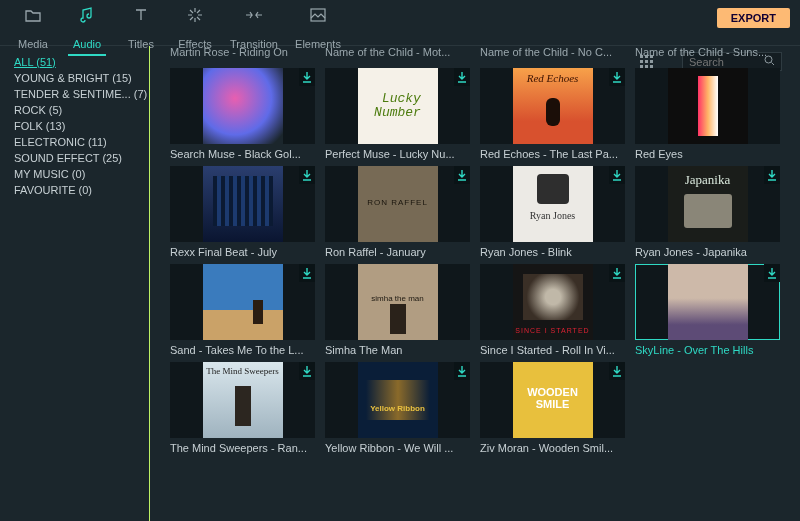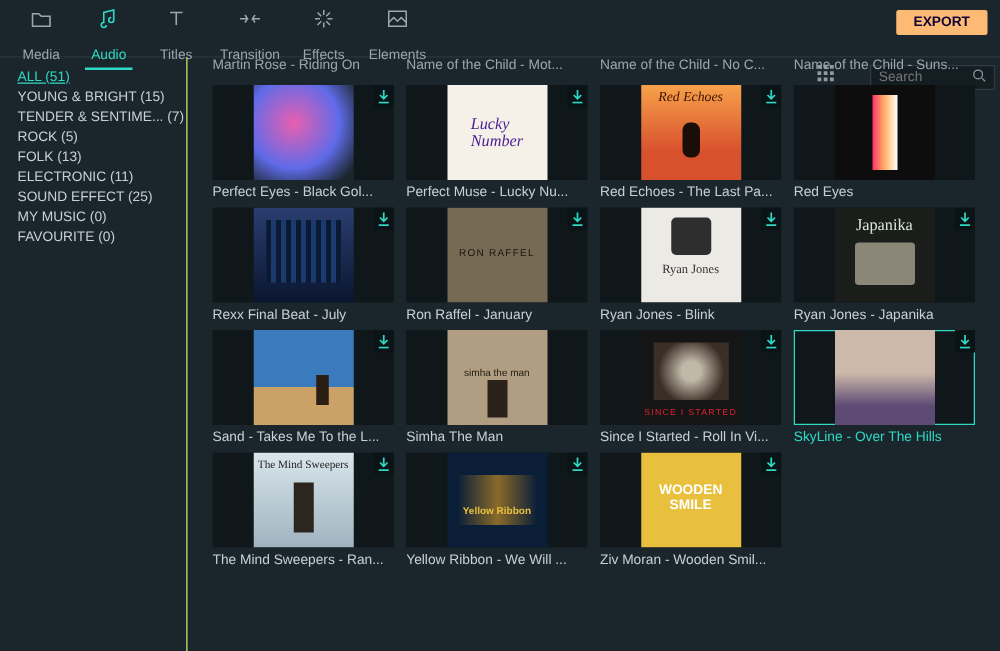--- a/index.html
+++ b/index.html
@@ -48,24 +48,24 @@
     border:none;
     padding:4px 14px;
     font-size:11px;
     font-weight:bold;
     cursor:pointer;
     border-radius:2px;
   }
   
   .subbar {
     position:absolute;
-    right:4px;
+    right:18px;
     top:52px;
     display:flex;
-    align-items:flex-start;
+    align-items:flex-end;
     gap:26px;
   }
   .view-grid {
     width:16px; height:16px;
     display:grid;
     grid-template-columns:repeat(3,3px);
     grid-template-rows:repeat(3,3px);
     gap:2px;
     cursor:pointer;
   }
@@ -167,21 +167,21 @@
     font-size:11px;
     color:#9aa7ad;
     white-space:nowrap;
     overflow:hidden;
     text-overflow:ellipsis;
   }
   
   .art { width:80px; height:76px; position:relative; }
   .a0{background:radial-gradient(circle at 40% 40%,#e85fb0,#5f6be8 55%,#1b262c 90%);}
   .a1{background:#f5f1e8;display:flex;align-items:center;justify-content:center;}
-  .a1 span{font-family:Liberation Serif, serif;color:#4c1d95;font-size:13px;line-height:14px;text-align:left;font-style:italic;}
+  .a1 span{font-family:Liberation Mono, monospace;color:#4d7c0f;font-size:13px;line-height:14px;text-align:right;font-style:italic;}
   .a2{background:linear-gradient(#f7a14a,#d8512e 70%);}
   .a2::before{content:"Red Echoes";position:absolute;top:4px;left:0;right:0;text-align:center;font-family:cursive;color:#3a1200;font-size:11px;font-style:italic;}
   .a2::after{content:"";position:absolute;left:33px;top:30px;width:14px;height:28px;background:#1b0e08;border-radius:6px;}
   .a3{background:#0d0d0d;}
   .a3::after{content:"";position:absolute;left:30px;top:8px;width:20px;height:60px;background:linear-gradient(90deg,#ff3366,#ffb566,#fff);}
   .a4{background:linear-gradient(#2a3e6f,#0a1530);}
   .a4::after{content:"";position:absolute;left:10px;right:10px;top:10px;bottom:16px;background:repeating-linear-gradient(90deg,#0b1a33 0 4px,#1c3a6f 4px 8px);}
   .a5{background:#776a55;}
   .a5::before{content:"RON RAFFEL";position:absolute;left:0;right:0;top:32px;text-align:center;font-size:8px;letter-spacing:1px;color:#1a150d;}
   .a6{background:#eceae5;}
@@ -229,35 +229,35 @@
     <div class="lbl">Audio</div>
   </div>
   <div class="tab">
     <div class="icon">
       <svg width="14" height="14" viewBox="0 0 14 14">
           <path fill="none" stroke="#9aa7ad" stroke-width="1.3" d="M2 2h10M7 2v10"></path>
         </svg>
     </div>
     <div class="lbl">Titles</div>
   </div>
+  <div class="tab">
+    <div class="icon">
+      <svg width="16" height="16" viewBox="0 0 16 16">
+          <path fill="none" stroke="#9aa7ad" stroke-width="1.2" d="M8 1v4M8 11v4M1 8h4M11 8h4M3 3l3 3M10 10l3 3M13 3l-3 3M6 10l-3 3"></path>
+        </svg>
+    </div>
+    <div class="lbl">Effects</div>
+  </div>
   <div class="tab wide">
     <div class="icon">
       <svg width="18" height="12" viewBox="0 0 18 12">
           <path fill="none" stroke="#9aa7ad" stroke-width="1.2" d="M1 6h6l-2-3m2 3-2 3M17 6h-6l2-3m-2 3 2 3"></path>
         </svg>
     </div>
     <div class="lbl">Transition</div>
-  </div>
-  <div class="tab">
-    <div class="icon">
-      <svg width="16" height="16" viewBox="0 0 16 16">
-          <path fill="none" stroke="#9aa7ad" stroke-width="1.2" d="M8 1v4M8 11v4M1 8h4M11 8h4M3 3l3 3M10 10l3 3M13 3l-3 3M6 10l-3 3"></path>
-        </svg>
-    </div>
-    <div class="lbl">Effects</div>
   </div>
   <div class="tab wide">
     <div class="icon">
       <svg width="16" height="14" viewBox="0 0 16 14">
           <rect x="1" y="1" width="14" height="12" fill="none" stroke="#9aa7ad" stroke-width="1.2"></rect>
           <path fill="none" stroke="#9aa7ad" stroke-width="1.2" d="M1 10l4-4 3 3 3-3 4 4"></path>
         </svg>
     </div>
     <div class="lbl">Elements</div>
   </div>
@@ -311,21 +311,21 @@
     <div class="mediagrid" id="grid">
         <div class="item">
           <div class="thumb">
             <div class="art a0"></div>
             <div class="dl-badge">
               <svg width="10" height="12" viewBox="0 0 10 12">
                 <path fill="none" stroke="#2fd9c4" stroke-width="1.4" d="M5 1v7M2 5l3 3 3-3M1 11h8"></path>
               </svg>
             </div>
           </div>
-          <div class="caption">Perfect Eyes - Black Gol...</div>
+          <div class="caption">Search Muse - Black Gol...</div>
         </div>
         <div class="item">
           <div class="thumb">
             <div class="art a1">
               <span>Lucky<br>Number</span>
             </div>
             <div class="dl-badge">
               <svg width="10" height="12" viewBox="0 0 10 12">
                 <path fill="none" stroke="#2fd9c4" stroke-width="1.4" d="M5 1v7M2 5l3 3 3-3M1 11h8"></path>
               </svg>

